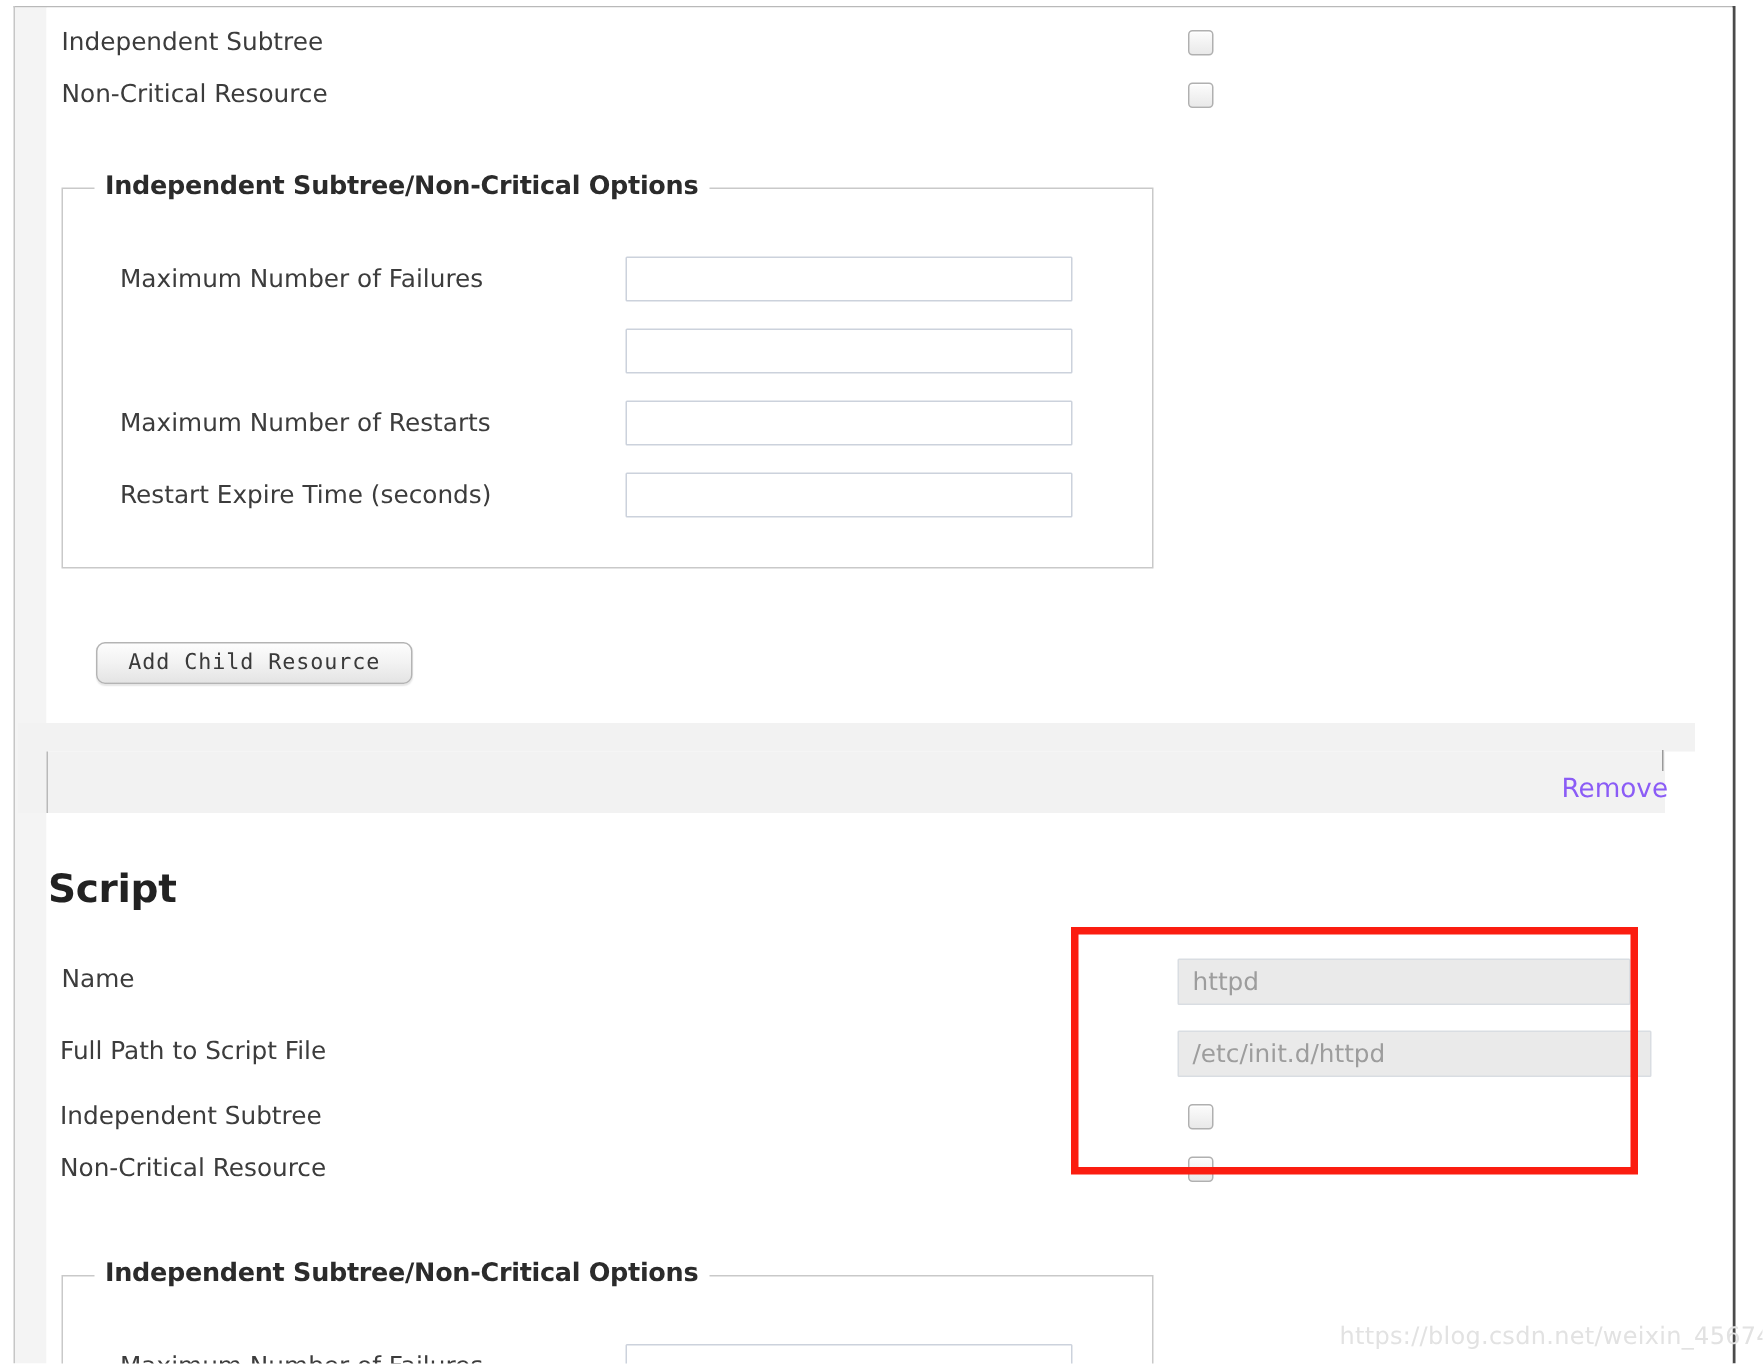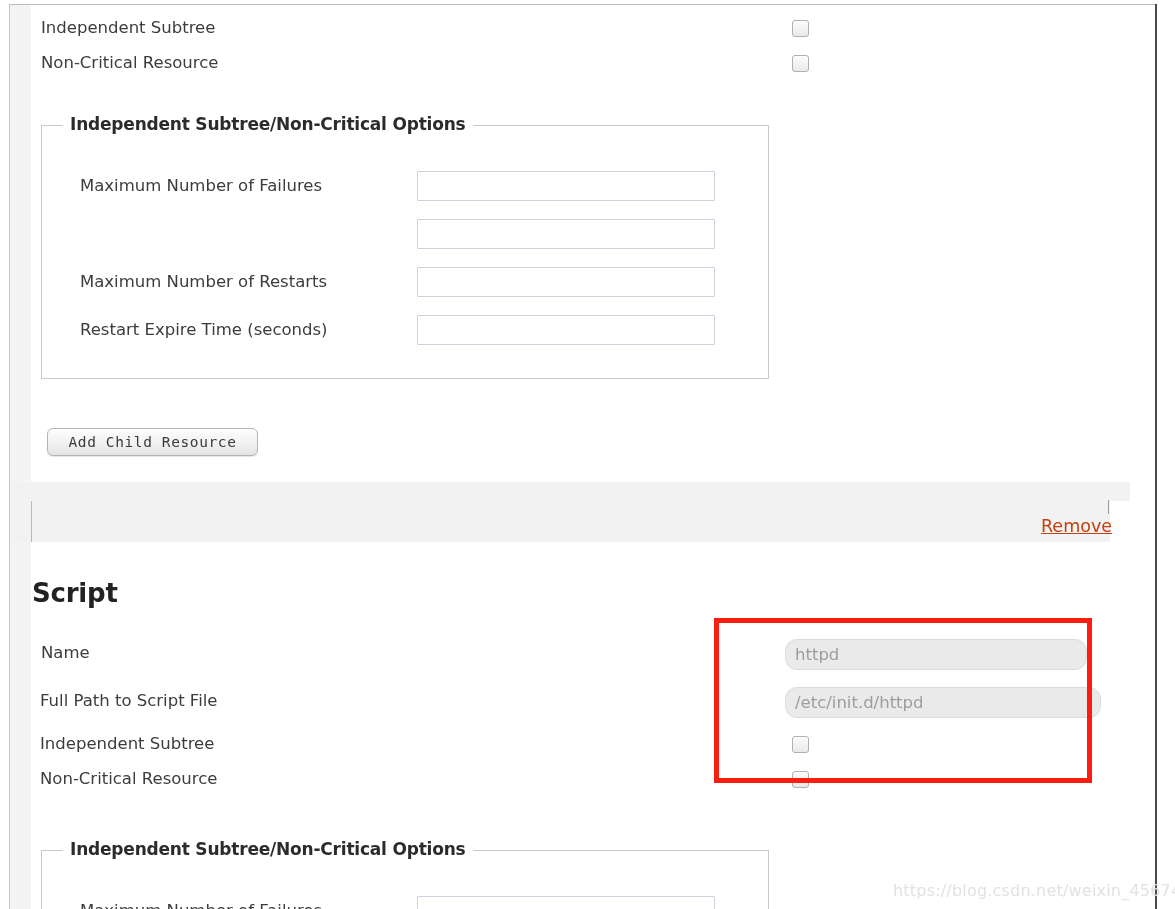--- a/index.html
+++ b/index.html
@@ -100,21 +100,21 @@
     box-sizing: border-box;
     border-radius: 1px;
   }
   
   .ginput {
     position: absolute;
     height: 31px;
     border: 1px solid #d9dde2;
     background: #eaeaea;
     box-sizing: border-box;
-    border-radius: 12px;
+    border-radius: 1px;
     font-size: 16.5px;
     color: #9d9d9d;
     line-height: 29px;
     padding-left: 9px;
     font-family: "DejaVu Sans", "Liberation Sans", sans-serif;
     white-space: nowrap;
     overflow: hidden;
   }
 
   
@@ -182,22 +182,21 @@
     background: #b9b9b9;
   }
   .band-tick {
     position: absolute;
     width: 1px;
     background: #9a9a9a;
   }
   .remove-link {
     position: absolute;
     font-size: 17.5px;
-    color: #c2410c;
-    text-decoration: underline;
+    color: #8b5cf6;
     white-space: nowrap;
     cursor: pointer;
   }
 
   
   .section-title {
     position: absolute;
     font-size: 26px;
     font-weight: bold;
     color: #222222;
@@ -260,21 +259,21 @@
         <span class="lbl">Maximum Number of Restarts</span>
         <span class="tinput" style="left:375px; top:1px; width:298px;"></span>
       </div>
 
       <div class="frow" style="top:188px;">
         <span class="lbl">Restart Expire Time (seconds)</span>
         <span class="tinput" style="left:375px; top:1px; width:298px;"></span>
       </div>
     </div>
 
-    <div class="btn" style="left:16px; top:423px; width:211px;">Add Child Resource</div>
+    <div class="btn" style="left:33px; top:423px; width:211px;">Add Child Resource</div>
 
     <div class="band" style="left:-19px; top:477px; width:1118px; height:19px;"></div>
     <div class="band" style="left:-19px; top:496px; width:1098px; height:41px;"></div>
     <div class="band-lrule" style="left:0px; top:496px; height:41px;"></div>
     <div class="band-tick" style="left:1077px; top:495px; height:14px;"></div>
     <div class="remove-link" style="left:1010px; top:511px;">Remove</div>
 
     <div class="section-title" style="left:1px; top:573px;">Script</div>
 
     <div class="row" style="top:633px;">

